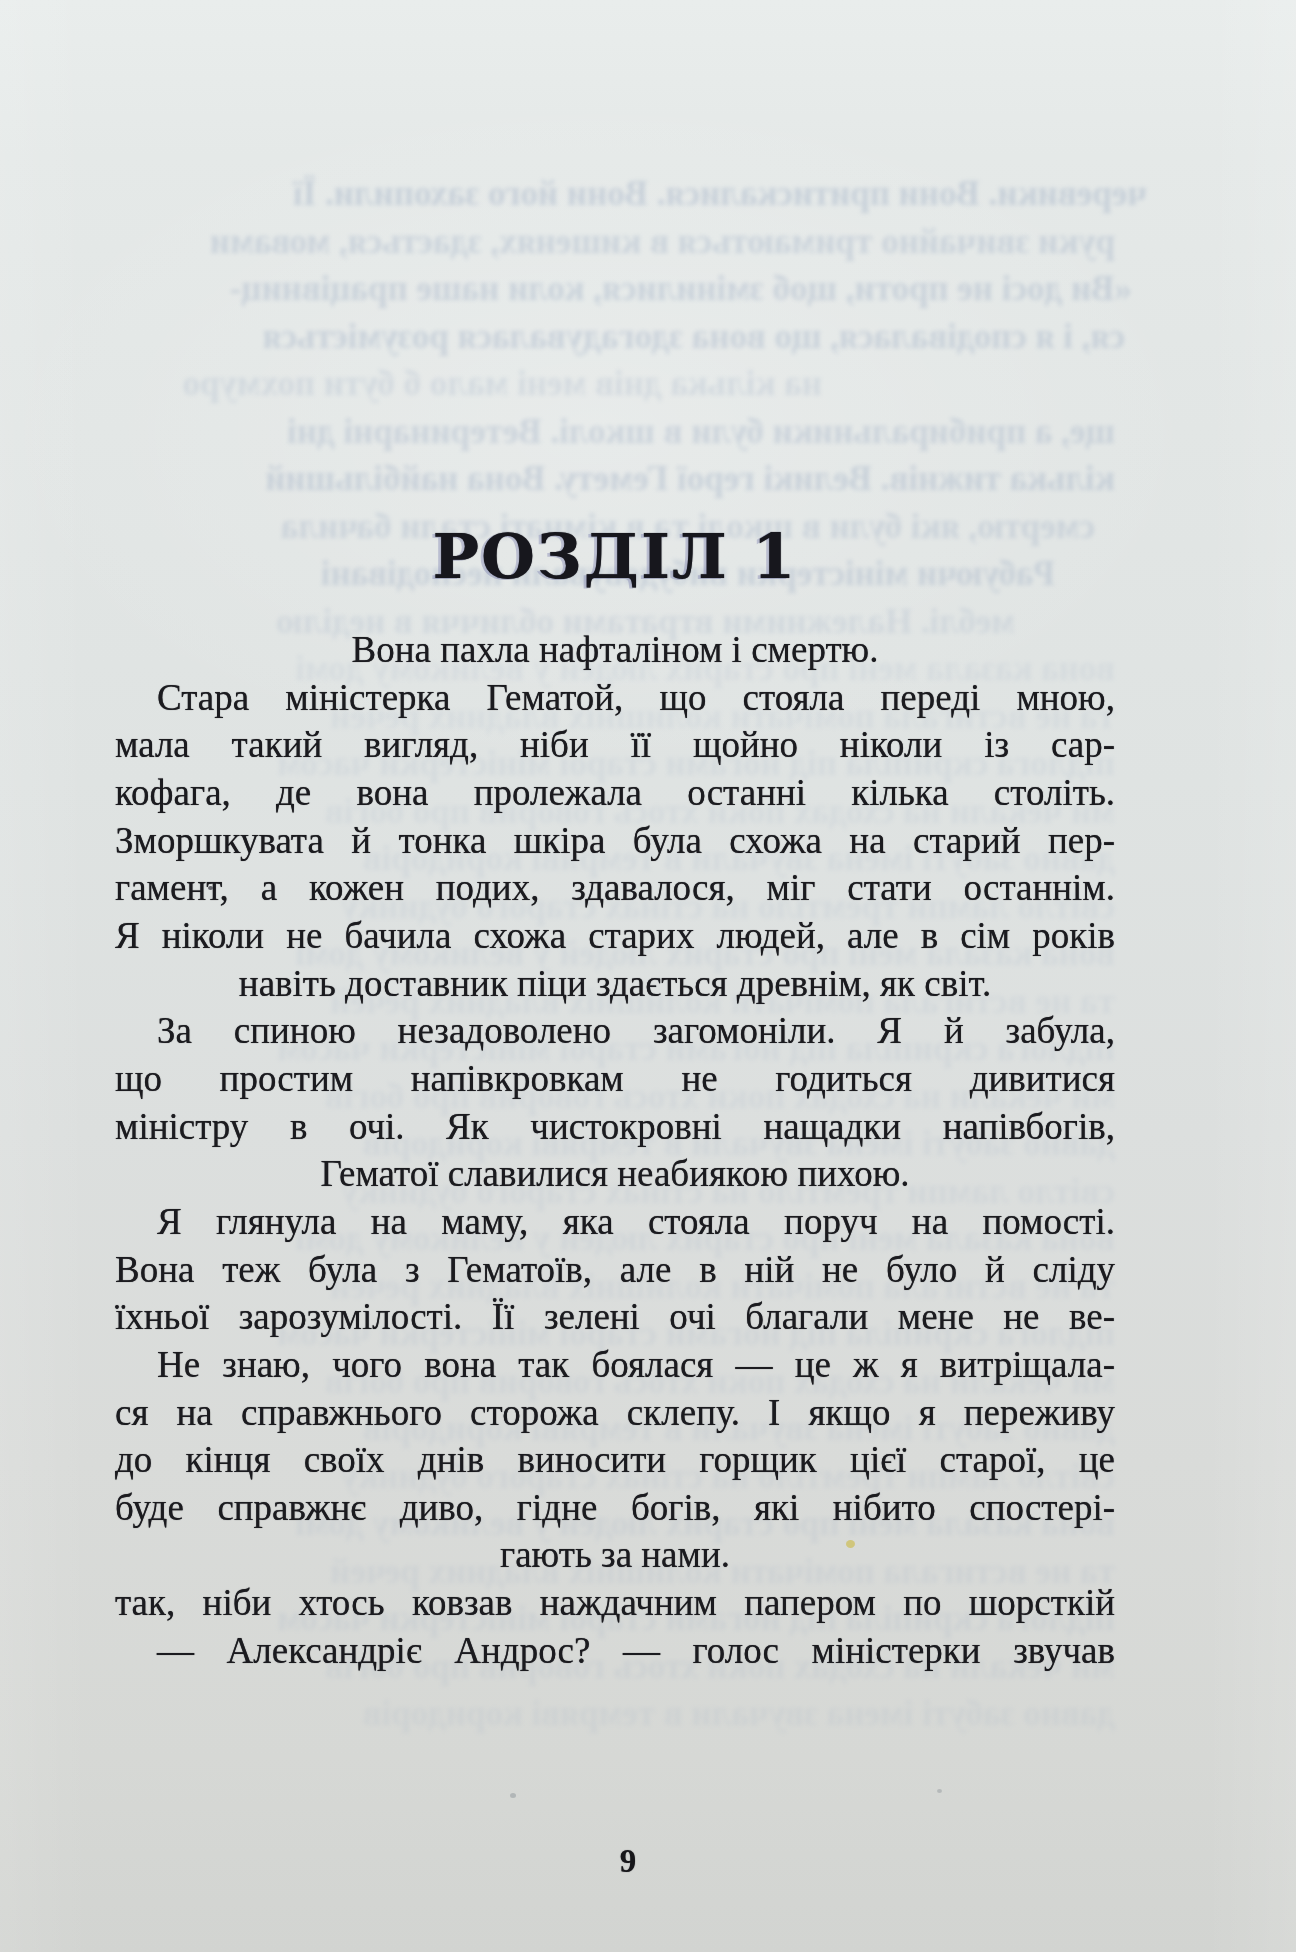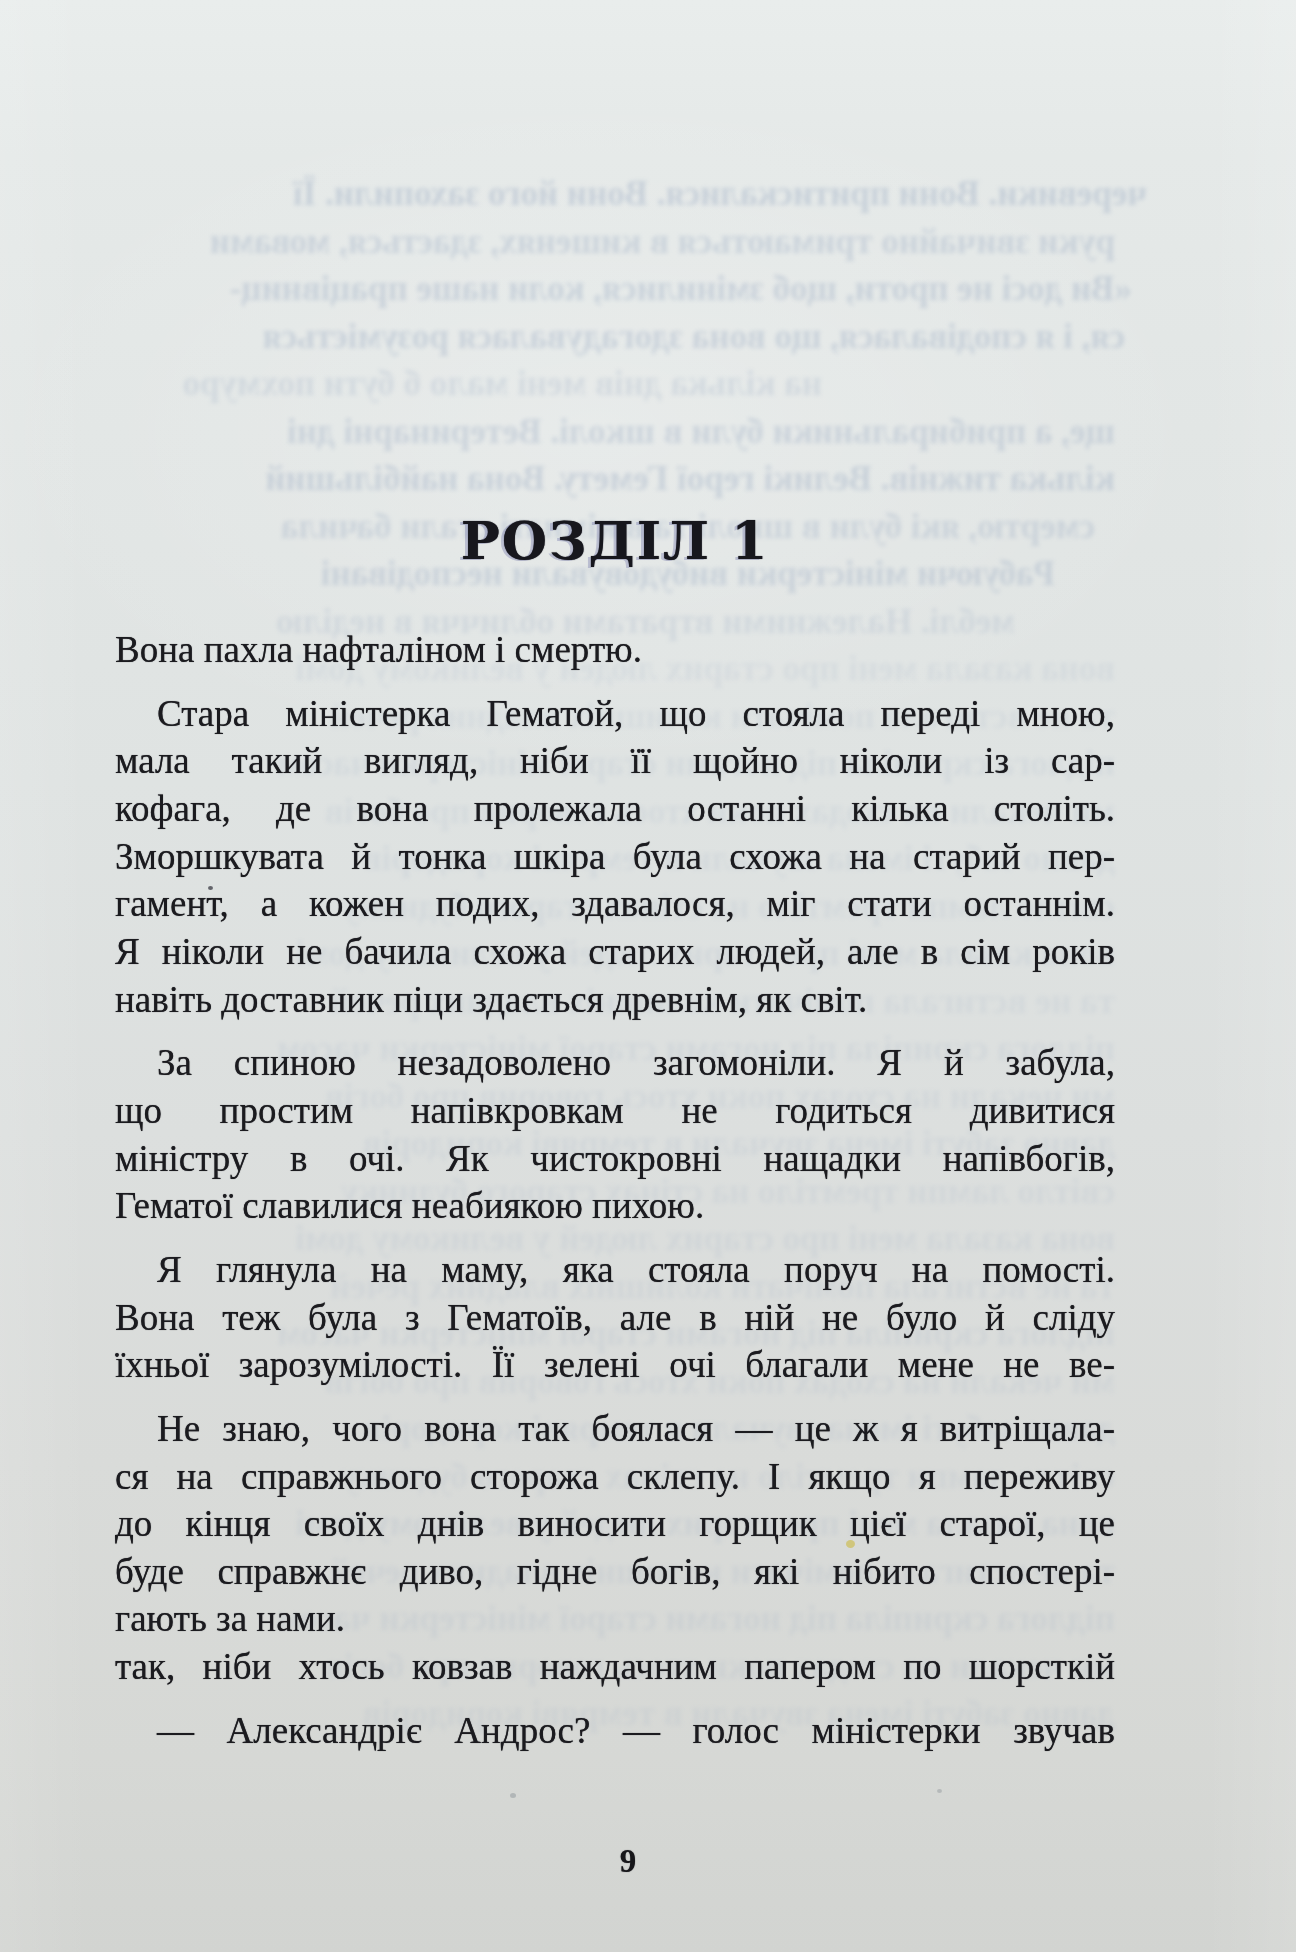--- a/index.html
+++ b/index.html
@@ -15,33 +15,33 @@
       linear-gradient(90deg, rgba(255,255,255,0.10) 0%, rgba(255,255,255,0) 7%, rgba(255,255,255,0) 93%, rgba(255,255,255,0.12) 100%);
   }
   .bleed-layer{position:absolute;inset:0;pointer-events:none;}
   .bleed-line{
     position:absolute;height:44px;overflow:hidden;white-space:nowrap;
     transform:scaleX(-1);filter:blur(2.3px);
     color:#8da0bc;font-weight:700;font-size:35px;line-height:40px;
     font-family:"Liberation Serif",serif;text-align:left;
   }
   .heading{
-    position:absolute;left:115px;width:1000px;top:506px;text-align:center;
+    position:absolute;left:115px;width:1000px;top:522px;text-align:center;
     font-family:"DejaVu Serif","Liberation Serif",serif;font-weight:700;
-    font-size:52px;line-height:70px;letter-spacing:2px;color:#17171d;
+    font-size:62px;line-height:70px;letter-spacing:2px;color:#17171d;
     text-shadow:-3px 1px 0 rgba(98,102,162,0.32), 0 0 1px rgba(18,18,28,0.85);
   }
   .body-text{
     position:absolute;left:115px;top:626px;width:1000px;
     font-size:37px;line-height:47.66px;color:#1b1b1f;
     text-shadow:0 0 0.8px rgba(22,22,28,0.85);
   }
-  .line{height:47.66px;overflow:visible;}
+  .line{height:47.66px;overflow:visible;text-align:center;}
   .line.just{text-align:justify;text-align-last:justify;}
-  .line.indent{padding-left:42px;margin-top:16px;}
+  .line.indent{padding-left:42px;}
   .pagenum{
     position:absolute;top:1843px;left:115px;width:1026px;text-align:center;
     font-size:33px;font-weight:700;color:#17171a;
     text-shadow:0 0 1px rgba(40,40,45,0.7);
   }
   .speck{position:absolute;border-radius:50%;pointer-events:none;}
 </style>
 </head>
 <body>
 

